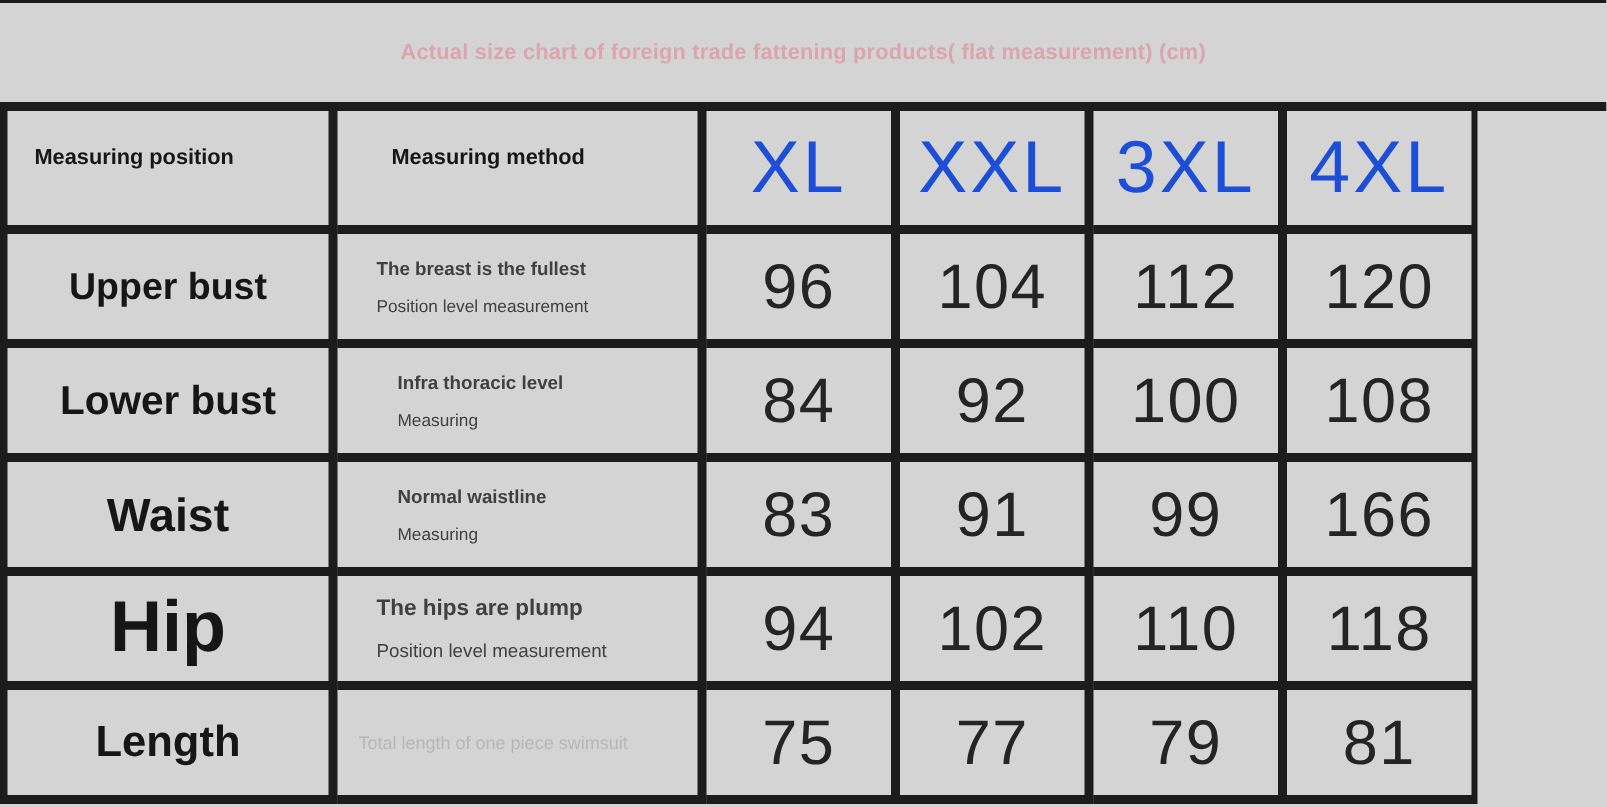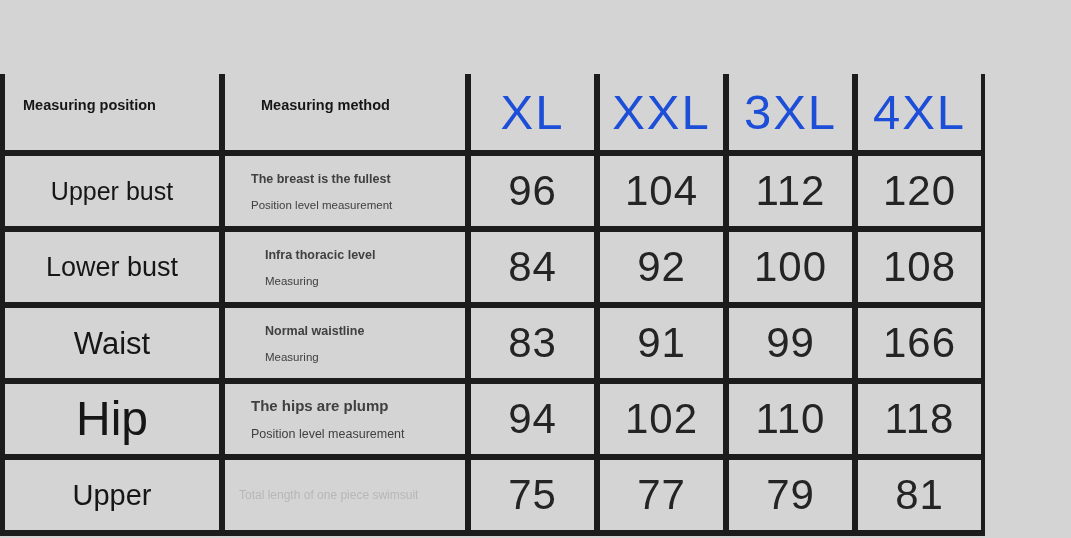--- a/index.html
+++ b/index.html
@@ -99,21 +99,21 @@
     text-align: center;
     line-height: 1;
     letter-spacing: 2px;
   }
 
   
   .pos-label {
     text-align: center;
     color: #161616;
     line-height: 1;
-    font-weight: normal;
+    font-weight: bold;
   }
   .pos-label.s1 { font-size: 25px; }
   .pos-label.s2 { font-size: 27px; }
   .pos-label.s3 { font-size: 31px; }
   .pos-label.s4 { font-size: 48px; }
   .pos-label.s5 { font-size: 29px; }
 
   
   .meth-cell {
     padding-left: 26px;
@@ -150,20 +150,23 @@
     color: #242424;
     line-height: 1;
     letter-spacing: 1px;
   }
 </style>
 </head>
 <body>
 
 <div id="chart-root">
 
+  <div class="title-band">
+    <div class="title-text">Actual size chart of foreign trade fattening products( flat measurement) (cm)</div>
+  </div>
 
   <table class="table">
     <tbody>
 
       <tr class="r-head">
         <td class="col-pos first-col">
           <div class="head-label">Measuring position</div>
         </td>
         <td class="col-meth">
           <div class="head-label meth">Measuring method</div>
@@ -273,21 +276,21 @@
         <td class="col-size">
           <div class="val">110</div>
         </td>
         <td class="col-size last-col">
           <div class="val">118</div>
         </td>
       </tr>
 
       <tr class="r-body">
         <td class="col-pos first-col">
-          <div class="pos-label s5">Upper</div>
+          <div class="pos-label s5">Length</div>
         </td>
         <td class="col-meth">
           <div class="meth-cell faded">
             <div class="meth-l1">Total length of one piece swimsuit</div>
           </div>
         </td>
         <td class="col-size">
           <div class="val">75</div>
         </td>
         <td class="col-size">

